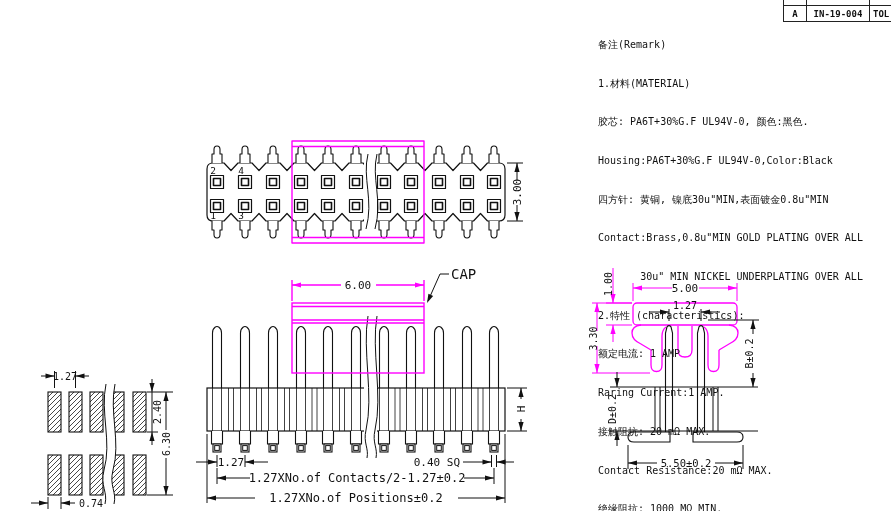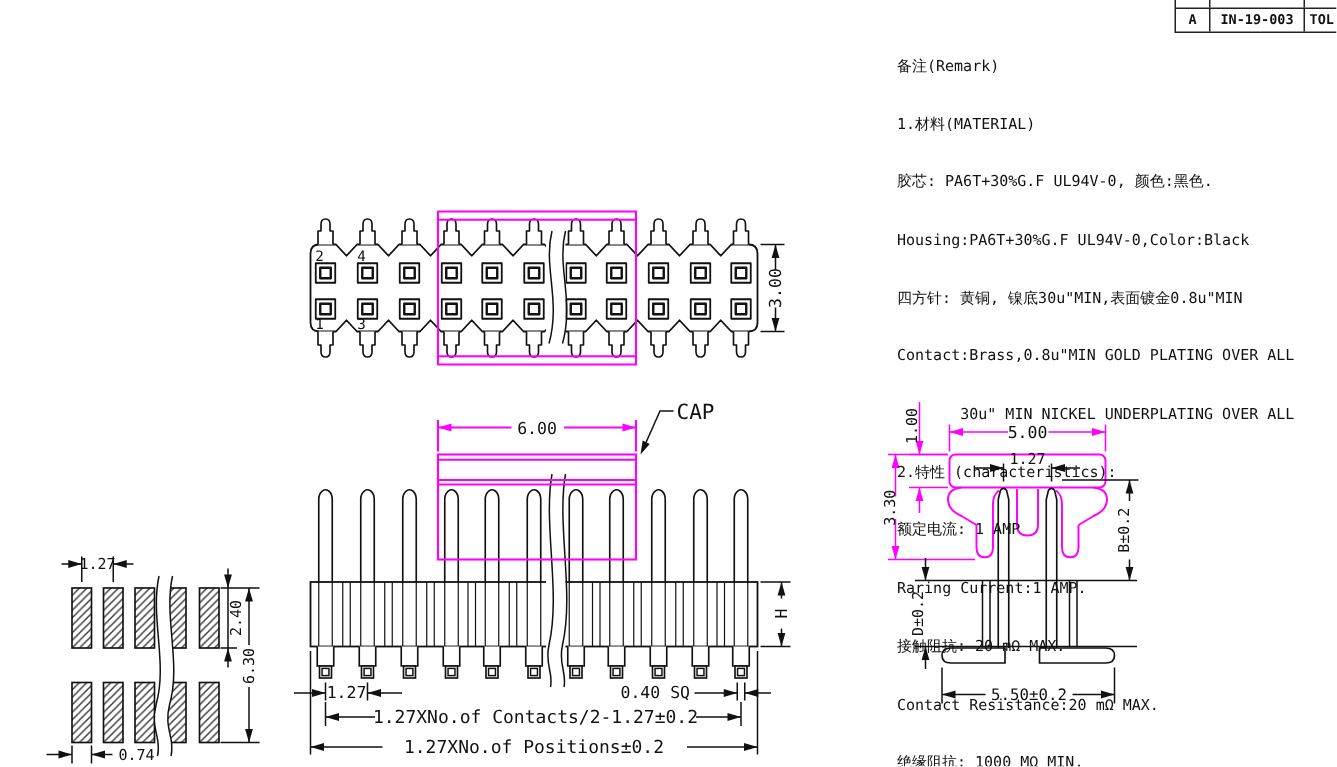--- a/index.html
+++ b/index.html
@@ -325,18 +325,18 @@
 
   
   <div class="revtable">
     <div class="revrow partial">
       <div class="revcell rc1"></div>
       <div class="revcell rc2"></div>
       <div class="revcell rc3"></div>
     </div>
     <div class="revrow main">
       <div class="revcell rc1">A</div>
-      <div class="revcell rc2">IN-19-003</div>
+      <div class="revcell rc2">IN-19-004</div>
       <div class="revcell rc3">TOL C</div>
     </div>
   </div>
 
 </div>
 
 </body></html>

